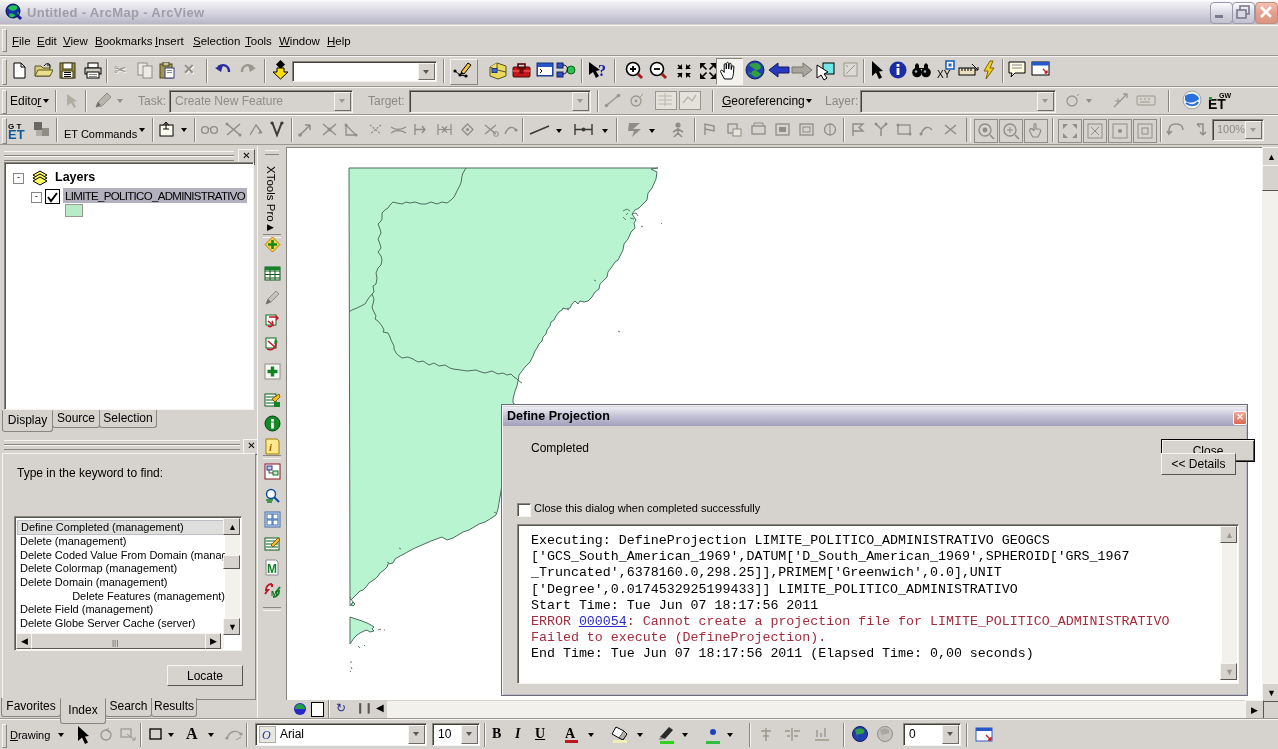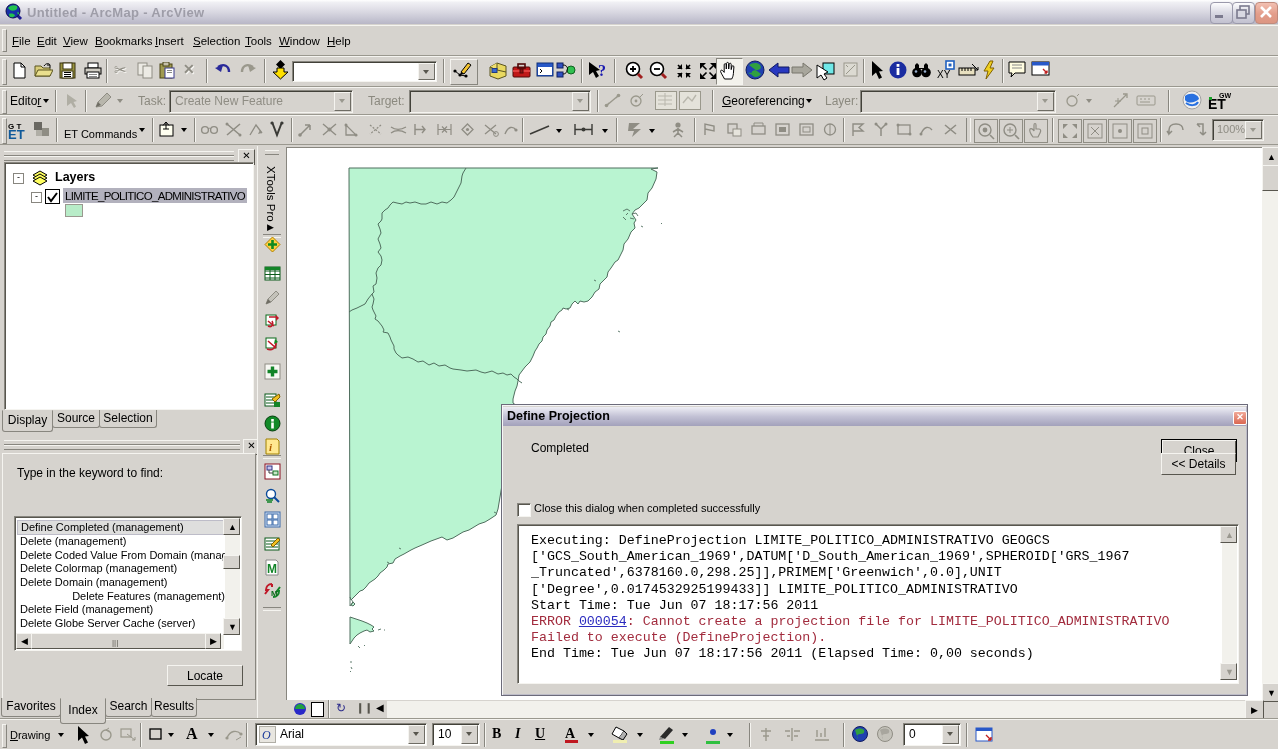--- a/index.html
+++ b/index.html
@@ -60,21 +60,21 @@
 
 #map{left:286px;top:2px;width:976px;height:553px;background:#fff;border-top:1px solid #88867f;border-left:1px solid #88867f;}
 #vscroll{left:1262px;top:2px;width:16px;height:553px;background:#f2f1ec;}
 #mapbottom{left:286px;top:555px;width:976px;height:19px;background:#d6d3ce;}
 
 #dlg{left:501px;top:404px;width:745px;height:290px;background:#d6d3ce;border:1px solid #6c6b7a;box-shadow:inset 1px 1px 0 #f6f6f8,inset -1px -1px 0 #bdbcc8;z-index:30;}
 #dlgtitle{left:1px;top:2px;width:743px;height:19px;background:linear-gradient(#eeeef5 0%,#c2c1d5 50%,#a3a1bb 100%);}
 #dlgtitletext{left:5px;top:4px;font-size:12.5px;font-weight:bold;color:#000;}
 #dlgclose{left:731px;top:6px;width:12px;height:12px;background:linear-gradient(#f0a898,#db6852);border:1px solid #fff;border-radius:2px;color:#fff;font-size:9px;line-height:11px;text-align:center;font-weight:bold;}
 .btn{position:absolute;background:#d6d3ce;font-size:12px;text-align:center;color:#000;}
-#closebtn{left:659px;top:34px;width:76px;height:23px;border:1px solid #000;box-shadow:inset 1px 1px 0 #f5f4f0,inset -1px -1px 0 #58564e;padding-top:4px;box-sizing:border-box;}
+#closebtn{left:659px;top:34px;width:94px;height:23px;border:1px solid #000;box-shadow:inset 1px 1px 0 #f5f4f0,inset -1px -1px 0 #58564e;padding-top:4px;box-sizing:border-box;}
 #detailsbtn{left:659px;top:48px;width:75px;height:22px;border:1px solid;border-color:#f5f4f0 #58564e #58564e #f5f4f0;padding-top:3px;box-sizing:border-box;}
 #chk{left:15px;top:98px;width:12px;height:12px;background:#fff;border:1px solid;border-color:#88867f #f5f4f0 #f5f4f0 #88867f;box-shadow:inset 1px 1px 0 #58564e;}
 #chklbl{left:32px;top:97px;font-size:11px;color:#000;}
 #logbox{left:15px;top:119px;width:720px;height:158px;background:#fff;border:1px solid;border-color:#88867f #f5f4f0 #f5f4f0 #88867f;box-shadow:inset 1px 1px 0 #58564e;overflow:hidden;}
 #logtext{position:absolute;left:13px;top:8px;font-family:"Liberation Mono",monospace;font-size:13.3px;line-height:16.2px;white-space:pre;color:#000;}
 .red{color:#a22c3e;}
 .blu{color:#2b2bbf;text-decoration:underline;}
 #logscroll{position:absolute;right:1px;top:1px;width:15px;height:154px;background:#f2f1ec;}
 
 #drawbar{left:0;top:719px;width:1278px;height:30px;background:#d6d3ce;border-top:1px solid #f5f4f0;box-shadow:0 -1px 0 #9a988f;}

